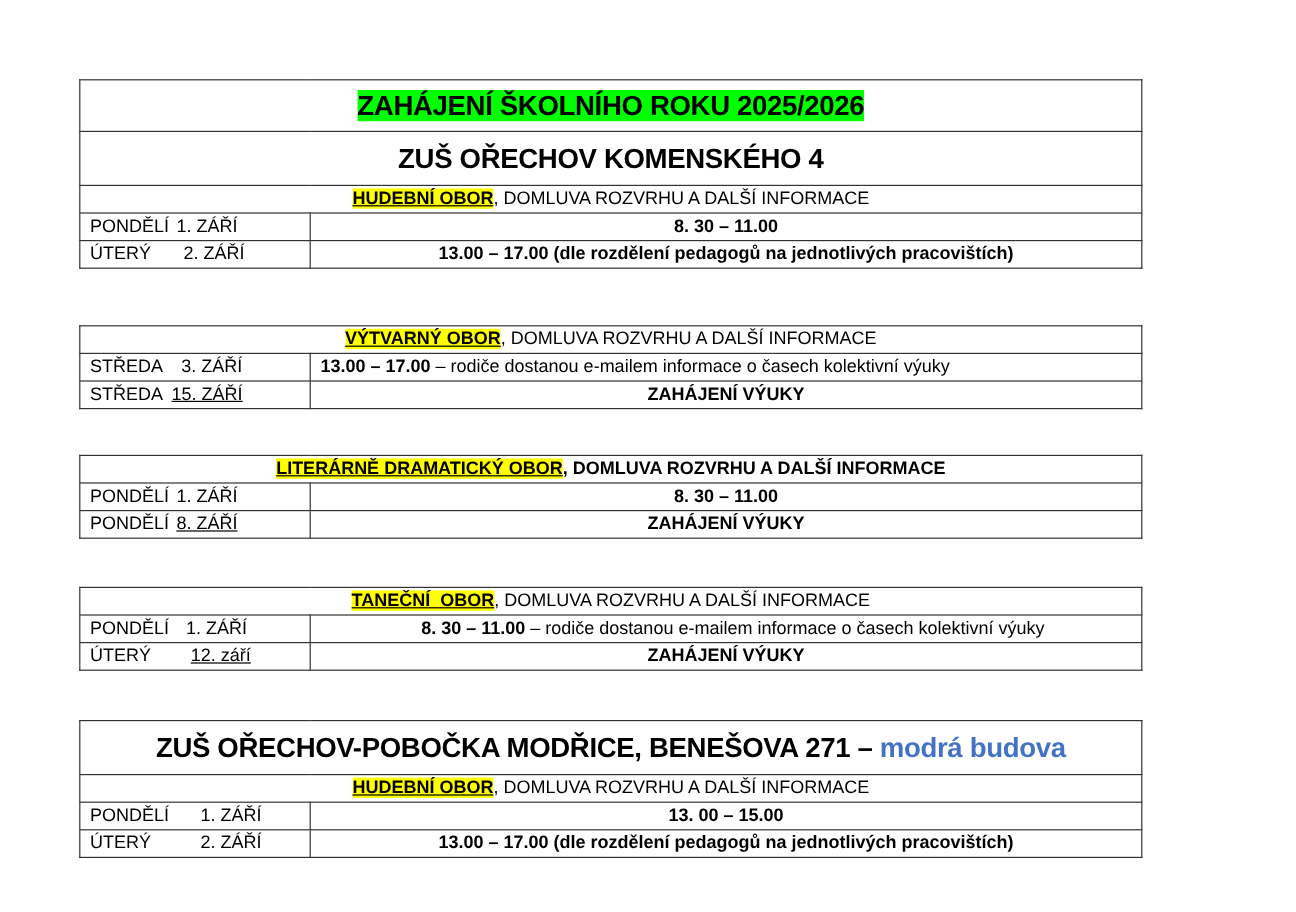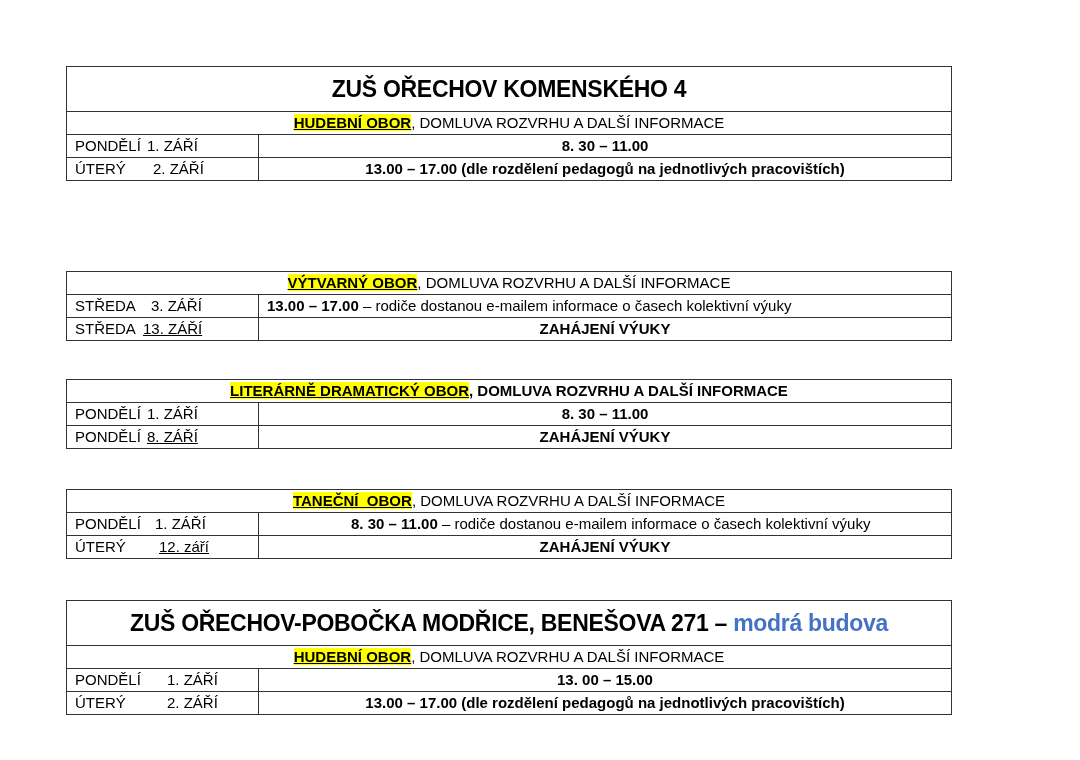--- a/index.html
+++ b/index.html
@@ -15,20 +15,23 @@
   .title{font-size:23px;font-weight:bold;text-align:center;height:42px;letter-spacing:-0.3px;}
   .sub{font-size:23px;font-weight:bold;text-align:center;height:44px;letter-spacing:-0.3px;}
   .blue{color:#4472c4;}
   .ldate{display:inline-block;width:60px;}
 </style>
 </head>
 <body>
 
 <table style="top:66px;">
   <tbody>
+      <tr>
+        <td colspan="2" class="title"><span class="hl-green">ZAHÁJENÍ ŠKOLNÍHO ROKU 2025/2026</span></td>
+      </tr>
   <tr>
         <td colspan="2" class="sub">ZUŠ OŘECHOV KOMENSKÉHO 4</td>
       </tr>
   <tr>
         <td colspan="2" class="center"><span class="b u hl-yellow">HUDEBNÍ OBOR</span><span>, DOMLUVA ROZVRHU A DALŠÍ INFORMACE</span></td>
       </tr>
   <tr>
     <td class="day"><span class="ldate" style="width:72px">PONDĚLÍ</span><span>1. ZÁŘÍ</span></td>
     <td class="center b">8. 30 – 11.00</td>
   </tr>
@@ -42,21 +45,21 @@
 <table style="top:271px;">
   <tbody>
       <tr>
         <td colspan="2" class="center"><span class="b u hl-yellow">VÝTVARNÝ OBOR</span><span>, DOMLUVA ROZVRHU A DALŠÍ INFORMACE</span></td>
       </tr>
   <tr>
     <td class="day"><span class="ldate" style="width:76px">STŘEDA</span><span>3. ZÁŘÍ</span></td>
     <td style=""><span class="b">13.00 – 17.00</span><span> – rodiče dostanou e-mailem informace o časech kolektivní výuky</span></td>
   </tr>
   <tr>
-    <td class="day"><span class="u"><span class="ldate" style="width:68px">STŘEDA</span><span>13. ZÁŘÍ</span></span></td>
+    <td class="day"><span class="u"><span class="ldate" style="width:68px">STŘEDA</span><span>15. ZÁŘÍ</span></span></td>
     <td class="center b">ZAHÁJENÍ VÝUKY</td>
   </tr>
 </tbody>
   </table>
 
 <table style="top:379px;">
   <tbody>
       <tr>
         <td colspan="2" class="center b"><span class="u hl-yellow">LITERÁRNĚ DRAMATICKÝ OBOR</span><span>, DOMLUVA ROZVRHU A DALŠÍ INFORMACE</span></td>
       </tr>

